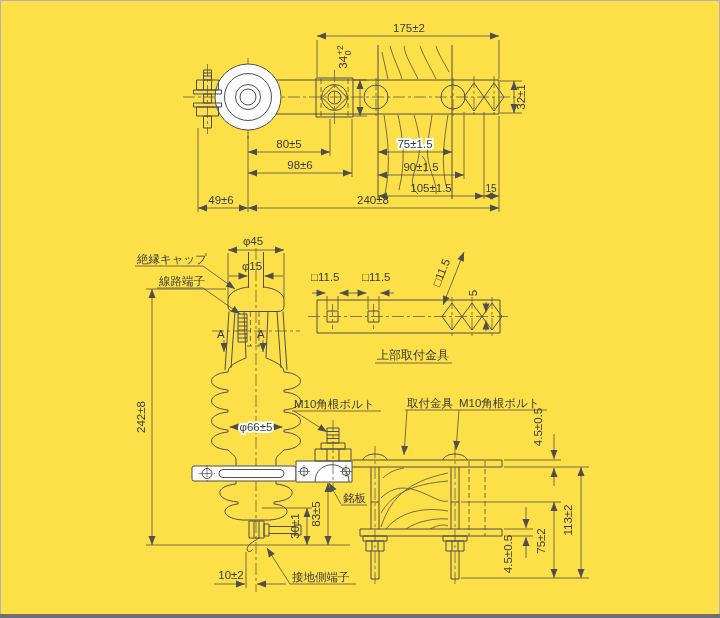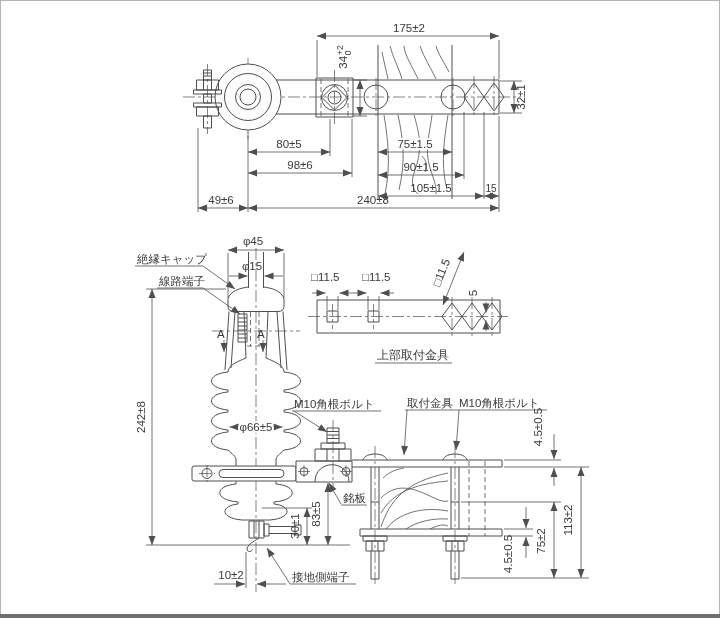--- a/index.html
+++ b/index.html
@@ -1,16 +1,16 @@
 <!DOCTYPE html>
 <html><head>
 <meta charset="utf-8">
 <style>
   html,body{margin:0;padding:0;background:#e8e8e8;}
-  .frame{position:relative;width:720px;height:618px;background:#ffffff;overflow:hidden;}
+  .frame{position:relative;width:720px;height:618px;background:#fde047;overflow:hidden;}
   svg{display:block;}
   .ln{stroke:#4f4f4f;stroke-width:1;fill:none;stroke-linejoin:round;}
   .lnf{stroke:#4f4f4f;stroke-width:1;fill:#fdfdfd;stroke-linejoin:round;}
   .dim{stroke:#4f4f4f;stroke-width:0.8;fill:none;}
   .cl{stroke:#4f4f4f;stroke-width:0.7;stroke-dasharray:12 3 3 3;fill:none;}
   .hid{stroke:#4f4f4f;stroke-width:0.8;stroke-dasharray:5 3;fill:none;}
   .grain{stroke:#4f4f4f;stroke-width:0.8;fill:none;}
   text{font-family:"Liberation Sans","DejaVu Sans",sans-serif;fill:#3a3a3a;font-size:11.5px;}
   .t10{font-size:10px;}
   .t12{font-size:12px;}

